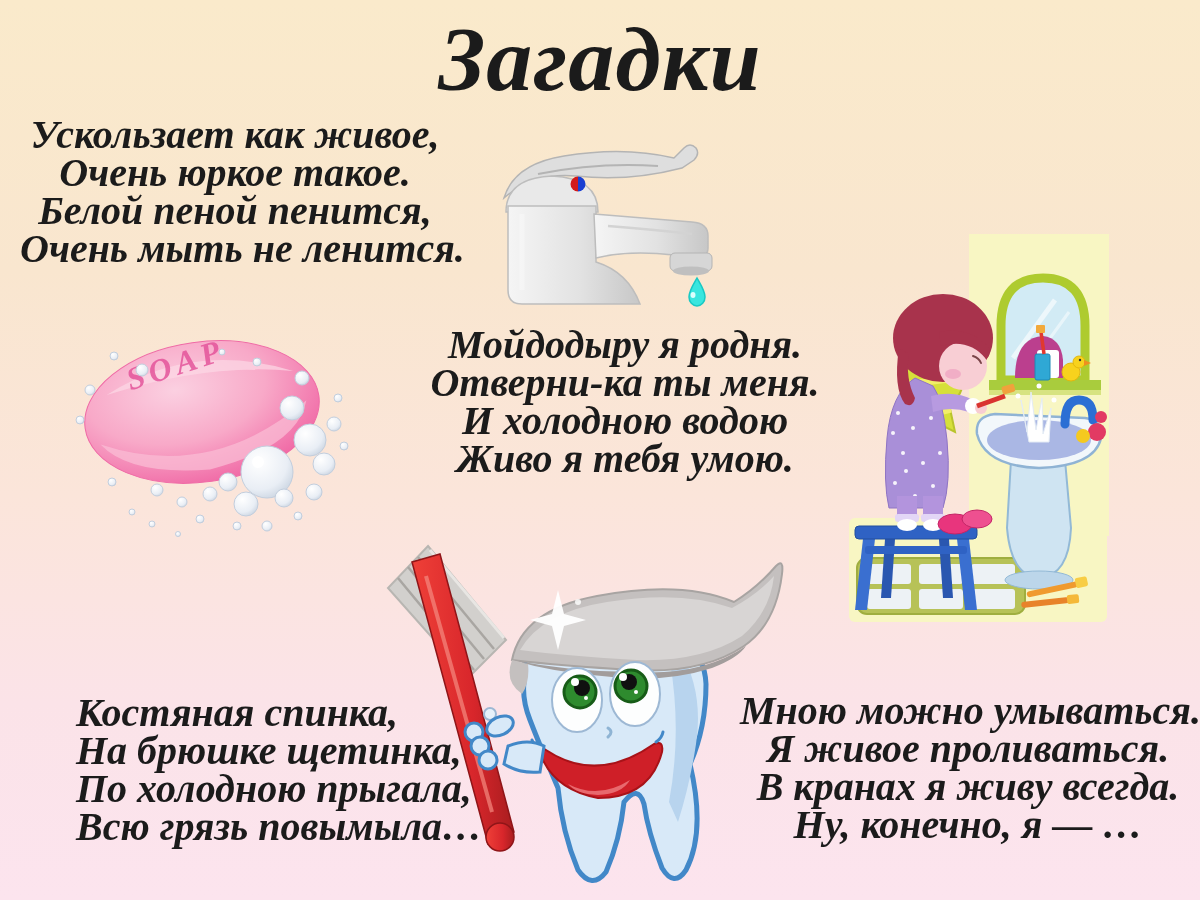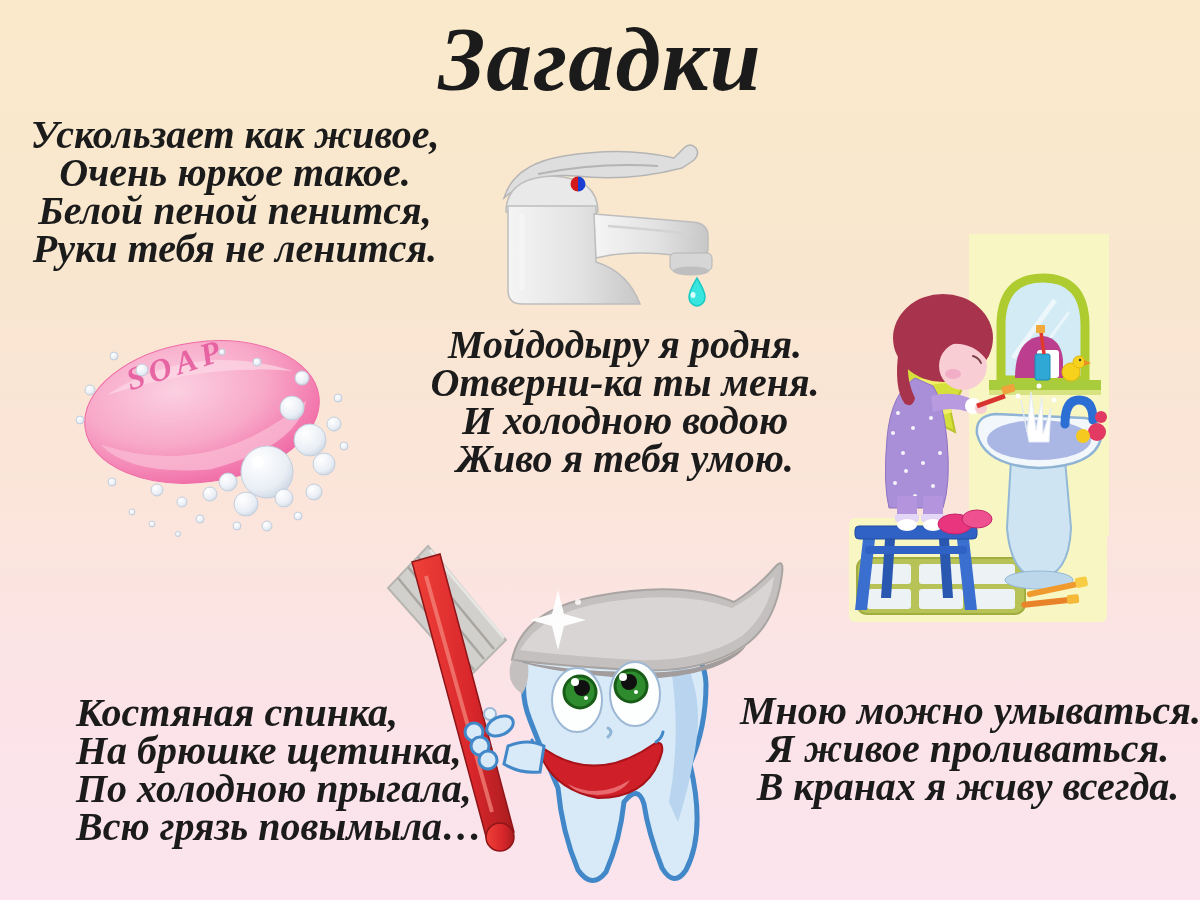--- a/index.html
+++ b/index.html
@@ -29,41 +29,42 @@
 <body>
 
 <div id="slide">
 
   <div class="title">Загадки</div>
 
   <div class="riddle r1">
     <div>Ускользает как живое,</div>
     <div>Очень юркое такое.</div>
     <div>Белой пеной пенится,</div>
-    <div>Руки тебя не ленится.</div>
+    <div>Очень мыть не ленится.</div>
   </div>
 
   <div class="riddle r2">
     <div>Мойдодыру я родня.</div>
     <div>Отверни-ка ты меня.</div>
     <div>И холодною водою</div>
     <div>Живо я тебя умою.</div>
   </div>
 
   <div class="riddle r3">
     <div>Костяная спинка,</div>
     <div>На брюшке щетинка,</div>
     <div>По холодною прыгала,</div>
     <div>Всю грязь повымыла…</div>
   </div>
 
   <div class="riddle r4">
     <div>Мною можно умываться.</div>
     <div>Я живое проливаться.</div>
     <div>В кранах я живу всегда.</div>
+    <div>Ну, конечно, я — …</div>
   </div>
 
   <div class="illus il-faucet">
     <svg viewBox="0 0 250 190">
       <defs>
         <linearGradient id="metal" x1="0" y1="0" x2="1" y2="0">
           <stop offset="0" stop-color="#f5f5f5"></stop>
             <stop offset="0.55" stop-color="#e2e2e2"></stop>
             <stop offset="1" stop-color="#c7c7c7"></stop>
         </linearGradient>

